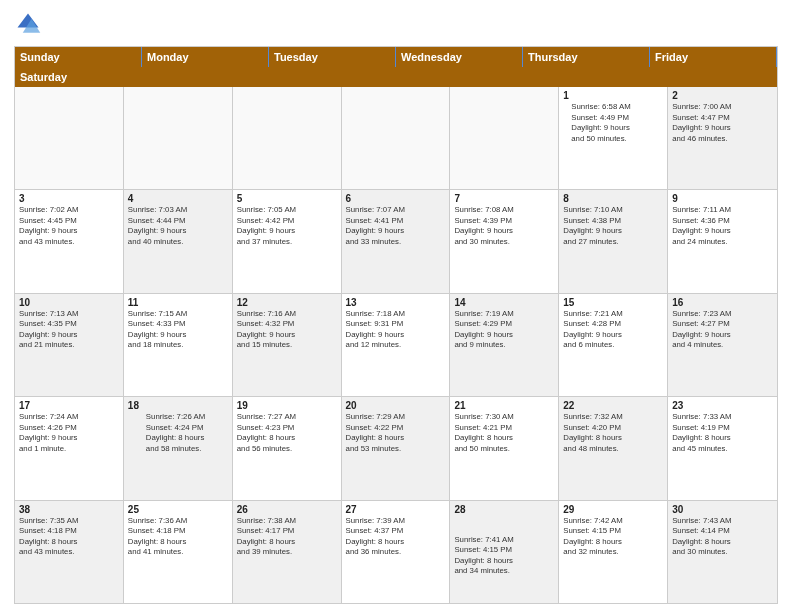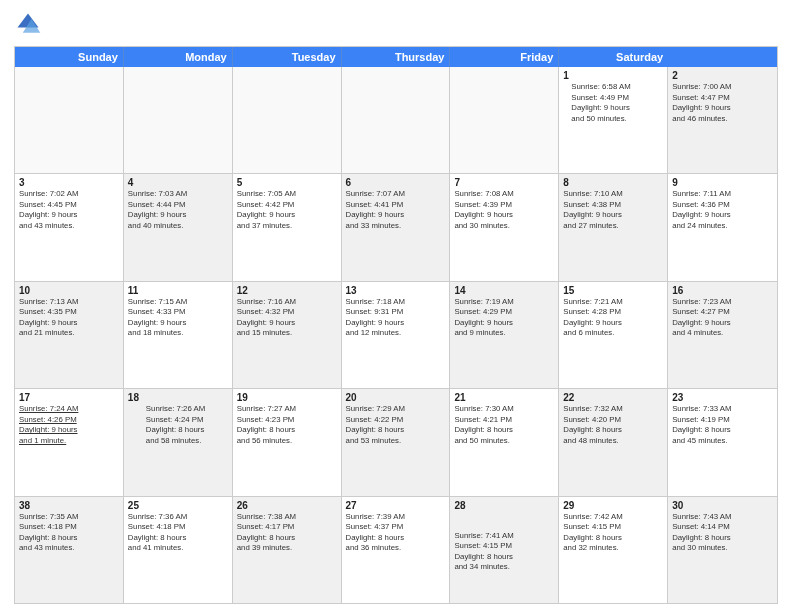--- a/index.html
+++ b/index.html
@@ -46,23 +46,22 @@
       color: #555;
     }
     .calendar {
       flex: 1;
       display: flex;
       flex-direction: column;
       border: 1px solid #ccc;
     }
     .cal-header {
       display: grid;
-      grid-template-columns: repeat(7, 1fr);
-      background: #3b82f6;
-      text-align: right;
+      grid-template-columns: repeat(6, 1fr);
+      background: #a16207;
     }
     .cal-header-cell {
       color: #fff;
       font-size: 11px;
       font-weight: bold;
       padding: 4px 5px;
       border-right: 1px solid #5588d4;
     }
     .cal-header-cell:last-child { border-right: none; }
     .cal-body {
@@ -122,20 +121,21 @@
       <div class="month-title"></div>
       <div class="location"></div>
     </div>
   </div>
 
   <div class="calendar">
     <div class="cal-header" id="cal-header">
         <div class="cal-header-cell">Sunday</div>
         <div class="cal-header-cell">Monday</div>
         <div class="cal-header-cell">Tuesday</div>
+        <div class="cal-header-cell">Wednesday</div>
         <div class="cal-header-cell">Thursday</div>
         <div class="cal-header-cell">Friday</div>
         <div class="cal-header-cell">Saturday</div>
       </div>
     <div class="cal-body" id="cal-body">
         <div class="cal-row">
           <div class="cal-cell empty"></div>
           <div class="cal-cell empty"></div>
           <div class="cal-cell empty"></div>
           <div class="cal-cell empty"></div>
@@ -253,21 +253,21 @@
             <div class="day-num">16</div>
             <div class="day-info" style="white-space: pre-line;">Sunrise: 7:23 AM
 Sunset: 4:27 PM
 Daylight: 9 hours
 and 4 minutes.</div>
           </div>
         </div>
         <div class="cal-row">
           <div class="cal-cell">
             <div class="day-num">17</div>
-            <div class="day-info" style="white-space: pre-line; text-decoration: underline;">Sunrise: 7:24 AM
+            <div class="day-info" style="white-space: pre-line;">Sunrise: 7:24 AM
 Sunset: 4:26 PM
 Daylight: 9 hours
 and 1 minute.</div>
           </div>
           <div class="cal-cell shaded">
             <div class="day-num">18</div>
             <div class="day-info" style="white-space: pre-line; margin-left: 18px;">Sunrise: 7:26 AM
 Sunset: 4:24 PM
 Daylight: 8 hours
 and 58 minutes.</div>

